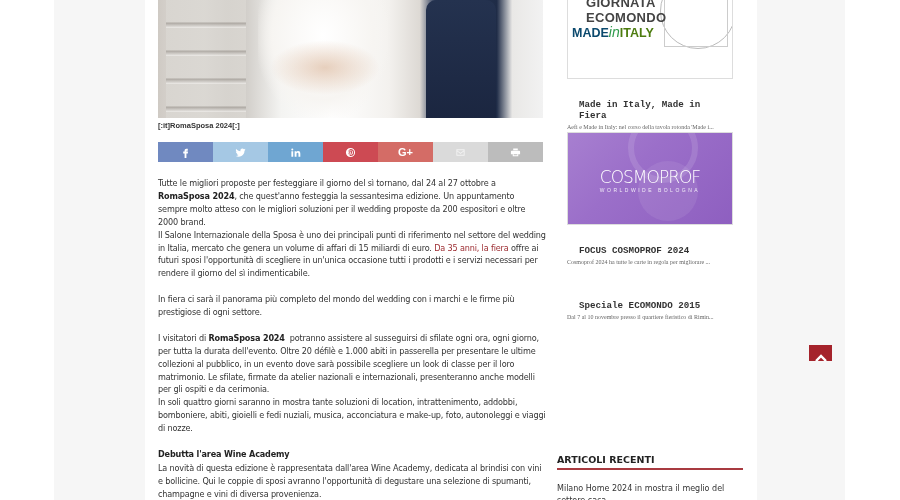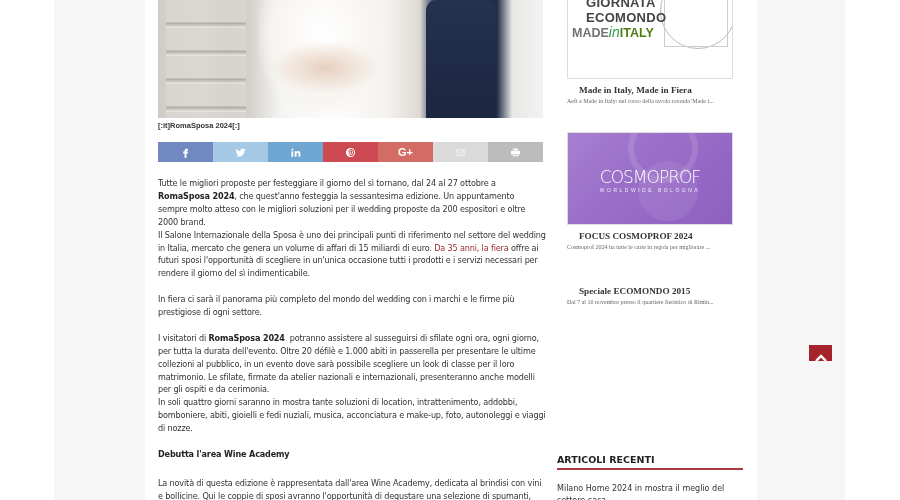--- a/index.html
+++ b/index.html
@@ -23,31 +23,31 @@
   .caption { position: absolute; left: 158px; top: 121px; font-size: 7.5px; font-weight: bold; color: #333; }
 
   .share { position: absolute; left: 158px; top: 142px; width: 385px; height: 20px; display: flex; }
   .share .sb { flex: 1; height: 20px; display: flex; align-items: center; justify-content: center; color: #fff; font-size: 11px; font-weight: bold; cursor: pointer; }
   .share svg { width: 11px; height: 11px; fill: #fff; }
 
   .article { position: absolute; left: 158px; top: 177px; width: 388px; font-size: 8.1px; line-height: 12.9px; color: #333; font-family: "DejaVu Sans", sans-serif; letter-spacing: -0.15px; }
   .article p { margin-bottom: 12.9px; }
   .article b { font-weight: bold; color: #222; }
   .article .link { color: #9b2a2f; }
-  .article h4 { font-size: 8.1px; font-weight: bold; margin-bottom: 16px; color: #222; }
+  .article h4 { font-size: 8.1px; font-weight: bold; margin-bottom: 1px; color: #222; }
 
   .card { position: absolute; left: 567px; width: 166px; }
   .card .thumb { width: 166px; height: 93px; border: 1px solid #ddd; overflow: hidden; position: relative; }
-  .card .title { margin-top: 6px; font-size: 9.2px; font-weight: bold; color: #333; font-family: Liberation Serif, serif; padding-left: 12px; }
+  .card .title { margin-top: 20px; font-size: 9.2px; font-weight: bold; color: #333; font-family: Liberation Mono, monospace; padding-left: 12px; }
   .card .excerpt { margin-top: 3px; font-size: 6px; color: #666; font-family: "Liberation Serif", serif; white-space: nowrap; overflow: hidden; }
 
   .t-made { background: #fff; }
   .t-made .gn { position: absolute; left: 18px; top: 8px; font-size: 13px; font-weight: bold; color: #444; line-height: 15px; letter-spacing: 0.3px; }
   .t-made .mi { position: absolute; left: 4px; top: 38px; font-size: 12.5px; font-weight: bold; line-height: 14px; }
-  .t-made .mi .g { color: #737373; } .t-made .mi .r { color: #4d7c0f; } .t-made .mi .in { color: #2e9a4b; font-style: italic; font-weight: normal; font-size: 14px; }
+  .t-made .mi .g { color: #0c4a6e; } .t-made .mi .r { color: #4d7c0f; } .t-made .mi .in { color: #2e9a4b; font-style: italic; font-weight: normal; font-size: 14px; }
   .t-made .vit { position: absolute; left: 92px; top: -14px; width: 76px; height: 76px; border: 1px solid #bbb; border-radius: 50%; }
   .t-made .vsq { position: absolute; left: 96px; top: -2px; width: 64px; height: 62px; border: 1px solid #ccc; }
 
   .t-cosmo { background: linear-gradient(135deg, #a77fd0 0%, #9b6fc9 40%, #8e5fc0 100%); }
   .t-cosmo .c1 { position: absolute; left: 60px; top: -20px; width: 70px; height: 70px; border-radius: 50%; border: 6px solid rgba(255,255,255,0.12); }
   .t-cosmo .c2 { position: absolute; left: 70px; top: 28px; width: 60px; height: 60px; border-radius: 50%; background: rgba(255,255,255,0.08); }
   .t-cosmo .logo { position: absolute; left: 0; right: 0; top: 34px; text-align: center; color: #fff; font-size: 17px; letter-spacing: -1px; font-family: "DejaVu Sans", sans-serif; font-weight: 200; }
   .t-cosmo .sub { position: absolute; left: 0; right: 0; top: 54px; text-align: center; color: rgba(255,255,255,.85); font-size: 5px; letter-spacing: 2.5px; }
 
   .t-eco { background: radial-gradient(ellipse at 52% 55%, #4a6fa8 0%, #233d72 35%, #101a3a 70%, #0a1024 100%); }

